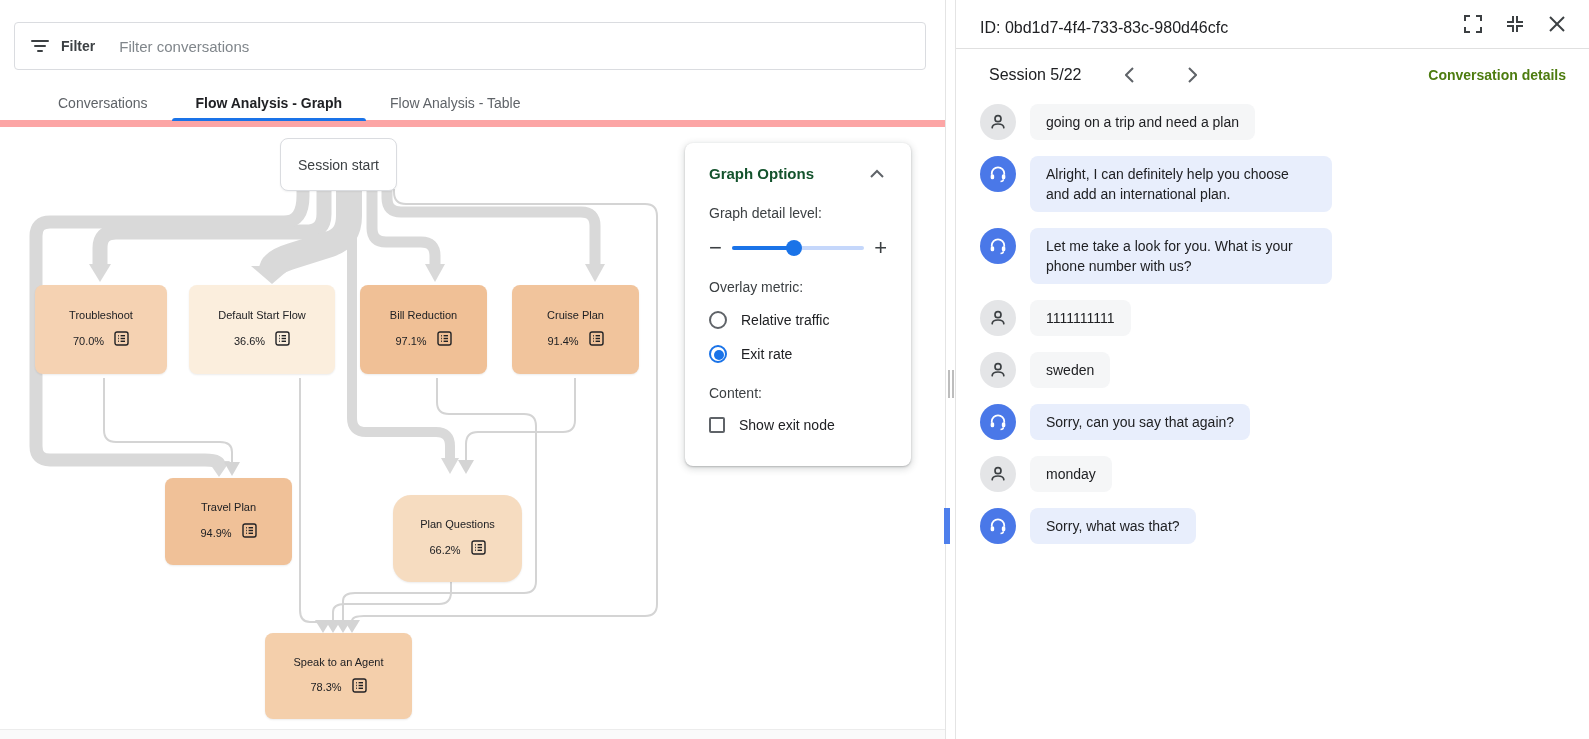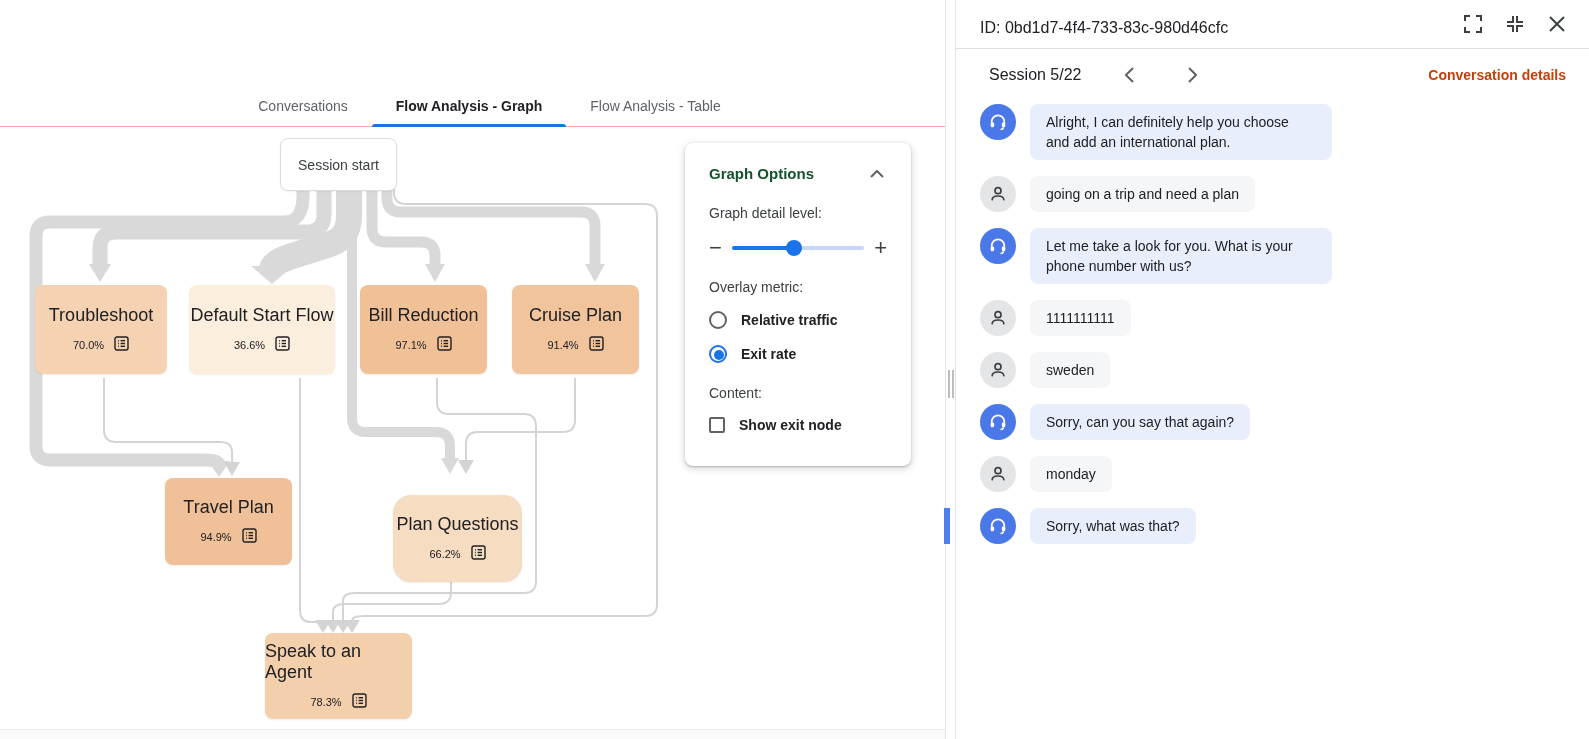--- a/index.html
+++ b/index.html
@@ -6,47 +6,47 @@
   html,body { width:1589px; height:739px; background:#fff; font-family:"Liberation Sans", sans-serif; color:#202124; overflow:hidden; }
 
   
   #left-panel { position:absolute; left:0; top:0; width:945px; height:739px; background:#fff; }
 
   #filter-bar { position:absolute; left:14px; top:22px; width:912px; height:48px; border:1px solid #dadce0; border-radius:4px; display:flex; align-items:center; background:#fff; }
   #filter-bar .ficon { margin-left:16px; display:flex; align-items:center; }
   #filter-bar .flabel { margin-left:12px; font-size:14px; font-weight:bold; color:#3c4043; }
   #filter-bar .fplaceholder { margin-left:24px; font-size:15px; color:#80868b; }
 
-  #tabs { position:absolute; left:0; top:85px; width:945px; height:42px; border-bottom:1px solid #fca5a5; display:flex; padding-left:34px;justify-content:center; }
+  #tabs { position:absolute; left:0; top:85px; width:945px; height:42px; border-bottom:7px solid #fca5a5; display:flex; padding-left:34px; }
   .tab { padding:0 24px; display:flex; align-items:center; font-size:14px; color:#5f6368; cursor:pointer; position:relative; }
   .tab.active { color:#202124; font-weight:bold; }
   .tab.active::after { content:""; position:absolute; left:0; right:0; bottom:-1px; height:3px; background:#1a73e8; border-radius:3px 3px 0 0; }
 
   #graph-area { position:absolute; left:0; top:128px; width:945px; height:601px; }
   #edges { position:absolute; left:0; top:0; }
 
   .gnode { position:absolute; border-radius:8px; display:flex; flex-direction:column; align-items:center; justify-content:center; gap:10px; box-shadow:0 1px 2px rgba(0,0,0,0.08); cursor:pointer; }
-  .gnode .nlabel { font-size:18px; color:#202124; }
+  .gnode .nlabel { font-size:11px; color:#202124; }
   .gnode .nmeta { display:flex; align-items:center; gap:10px; }
   .gnode .npct { font-size:11px; color:#202124; }
   #start-node { position:absolute; background:#fff; border:1px solid #dadce0; border-radius:8px; display:flex; align-items:center; justify-content:center; font-size:14px; color:#3c4043; box-shadow:0 1px 2px rgba(0,0,0,0.06); cursor:pointer; }
 
   #bottom-strip { position:absolute; left:0; top:729px; width:945px; height:10px; background:#fafafa; border-top:1px solid #ececec; }
 
   
   #graph-options { position:absolute; left:685px; top:143px; width:226px; height:323px; background:#fff; border-radius:8px; box-shadow:0 1px 2px rgba(60,64,67,.3),0 2px 6px 2px rgba(60,64,67,.15); padding:20px 24px; }
   #graph-options h3 { font-size:15px; font-weight:bold; color:#14532d; display:flex; justify-content:space-between; align-items:center; }
   .go-label { font-size:14px; color:#3c4043; margin-top:22px; }
   #slider-row { display:flex; align-items:center; margin-top:18px; gap:10px; }
   .slider-sign { font-size:22px; color:#3c4043; line-height:18px; cursor:pointer; user-select:none; }
   #slider-track { position:relative; flex:1; height:4px; border-radius:2px; background:#c5d7fb; cursor:pointer; }
   #slider-fill { position:absolute; left:0; top:0; height:4px; border-radius:2px; background:#1a73e8; }
   #slider-thumb { position:absolute; top:-6px; width:16px; height:16px; border-radius:50%; background:#1a73e8; }
   .opt-row { display:flex; align-items:center; gap:14px; margin-top:16px; cursor:pointer; }
-  .opt-row .olabel { font-size:14px; color:#202124;font-weight:bold; }
+  .opt-row .olabel { font-size:14px; color:#202124; }
   .radio { width:18px; height:18px; border-radius:50%; border:2px solid #5f6368; position:relative; flex:0 0 auto; }
   .radio.sel { border-color:#1a73e8; }
   .radio.sel::after { content:""; position:absolute; left:3px; top:3px; width:10px; height:10px; border-radius:50%; background:#1a73e8; }
   .checkbox { width:16px; height:16px; border:2px solid #5f6368; border-radius:2px; flex:0 0 auto; }
 
   
   #divider { position:absolute; left:945px; top:0; width:11px; height:739px; background:#fff; border-left:1px solid #e4e4e4; border-right:1px solid #e4e4e4; cursor:col-resize; }
   #divider .grip { position:absolute; top:370px; left:2px; width:2px; height:28px; background:#bdbdbd; }
   #divider .grip+ .grip { left:6px; }
 
@@ -55,37 +55,50 @@
   #rp-header { position:absolute; left:0; top:0; width:633px; height:49px; border-bottom:1px solid #e0e0e0; display:flex; align-items:center; }
   #rp-header .rid { margin-left:24px; font-size:16px; color:#202124;margin-top:8px; }
   #rp-header .hicons { margin-left:auto; margin-right:22px; display:flex; align-items:center; gap:22px; }
   .hicon { width:20px; height:20px; display:flex; align-items:center; justify-content:center; cursor:pointer; color:#3c4043; }
 
   #session-row { position:absolute; left:9px; top:58px; width:633px; height:34px; display:flex; align-items:center; }
   #session-row .slabel { margin-left:24px; font-size:16px; color:#202124; }
   .chev { width:24px; height:24px; display:flex; align-items:center; justify-content:center; color:#5f6368; cursor:pointer; }
   #chev-left { margin-left:36px; }
   #chev-right { margin-left:38px; }
-  #conv-link { margin-left:auto; margin-right:32px; font-size:14px; font-weight:bold; color:#c2410c; cursor:pointer;text-align:right; }
+  #conv-link { margin-left:auto; margin-right:32px; font-size:14px; font-weight:bold; color:#4d7c0f; cursor:pointer;text-align:right; }
 
   #messages { position:absolute; left:24px; top:104px; width:585px; display:flex; flex-direction:column; gap:16px; }
   .msg-row { position:relative; display:flex; align-items:flex-start; gap:14px; }
   .avatar { width:36px; height:36px; border-radius:50%; flex:0 0 auto; display:flex; align-items:center; justify-content:center; }
   .avatar.user { background:#e4e5e7; }
   .avatar.bot { background:#4a78e8; }
   .bubble { max-width:302px; padding:8px 16px; border-radius:8px; font-size:14px; line-height:20px; color:#202124; }
   .bubble.user { background:#f5f6f7; }
   .bubble.bot { background:#e8eefc; }
   .hl-bar { position:absolute; left:-36px; top:0; bottom:0; width:6px; background:#4e7fec; }
 </style>
 </head>
 <body>
 
 <div id="left-panel">
 
+  <div id="filter-bar">
+    <span class="ficon">
+      <svg width="18" height="14" viewBox="0 0 18 14">
+          <g stroke="#3c4043" stroke-width="2" stroke-linecap="round">
+            <line x1="1" y1="2" x2="17" y2="2"></line>
+            <line x1="4" y1="7" x2="14" y2="7"></line>
+            <line x1="7" y1="12" x2="11" y2="12"></line>
+          </g>
+        </svg>
+    </span>
+    <span class="flabel">Filter</span>
+    <span class="fplaceholder">Filter conversations</span>
+  </div>
 
   <div id="tabs">
   <div class="tab">
         <span>Conversations</span>
       </div>
 
   <div class="tab active">
         <span>Flow Analysis - Graph</span>
       </div>
 
@@ -349,48 +362,48 @@
       <svg width="10" height="16" viewBox="0 0 10 16">
           <polyline points="2,1 9,8 2,15" fill="none" stroke="#5f6368" stroke-width="2"></polyline>
         </svg>
     </span>
     <span id="conv-link">Conversation details</span>
   </div>
 
   <div id="messages">
   <div class="msg-row">
 
+    <div class="avatar user">
+          <span style="display:flex">
+            <svg width="20" height="20" viewBox="0 0 24 24" fill="none" stroke="#3c4043" stroke-width="2">
+              <circle cx="12" cy="8" r="3.6"></circle>
+              <path d="M5 19 Q5 14.4 12 14.4 Q19 14.4 19 19" stroke-linecap="round"></path>
+            </svg>
+          </span>
+        </div>
+    <div class="bubble user"><span>going on a trip and need a plan</span></div>
+  </div>
+
+  <div class="msg-row">
+
     <div class="avatar bot">
           <span style="display:flex">
             <svg width="20" height="20" viewBox="0 0 24 24" fill="none" stroke="#fff" stroke-width="2.1">
               <path d="M4.5 13 V11.5 A7.5 7.5 0 0 1 19.5 11.5 V13"></path>
               <rect x="3.2" y="12.2" width="4.2" height="6.2" rx="2" fill="#fff" stroke="none"></rect>
               <rect x="16.6" y="12.2" width="4.2" height="6.2" rx="2" fill="#fff" stroke="none"></rect>
               <path d="M18.5 18.4 Q18.5 21 15 21" stroke-width="1.8"></path>
             </svg>
           </span>
         </div>
     <div class="bubble bot"><span>Alright, I can definitely help you choose and add an international plan.</span></div>
   </div>
 
   <div class="msg-row">
 
-    <div class="avatar user">
-          <span style="display:flex">
-            <svg width="20" height="20" viewBox="0 0 24 24" fill="none" stroke="#3c4043" stroke-width="2">
-              <circle cx="12" cy="8" r="3.6"></circle>
-              <path d="M5 19 Q5 14.4 12 14.4 Q19 14.4 19 19" stroke-linecap="round"></path>
-            </svg>
-          </span>
-        </div>
-    <div class="bubble user"><span>going on a trip and need a plan</span></div>
-  </div>
-
-  <div class="msg-row">
-
     <div class="avatar bot">
           <span style="display:flex">
             <svg width="20" height="20" viewBox="0 0 24 24" fill="none" stroke="#fff" stroke-width="2.1">
               <path d="M4.5 13 V11.5 A7.5 7.5 0 0 1 19.5 11.5 V13"></path>
               <rect x="3.2" y="12.2" width="4.2" height="6.2" rx="2" fill="#fff" stroke="none"></rect>
               <rect x="16.6" y="12.2" width="4.2" height="6.2" rx="2" fill="#fff" stroke="none"></rect>
               <path d="M18.5 18.4 Q18.5 21 15 21" stroke-width="1.8"></path>
             </svg>
           </span>
         </div>

